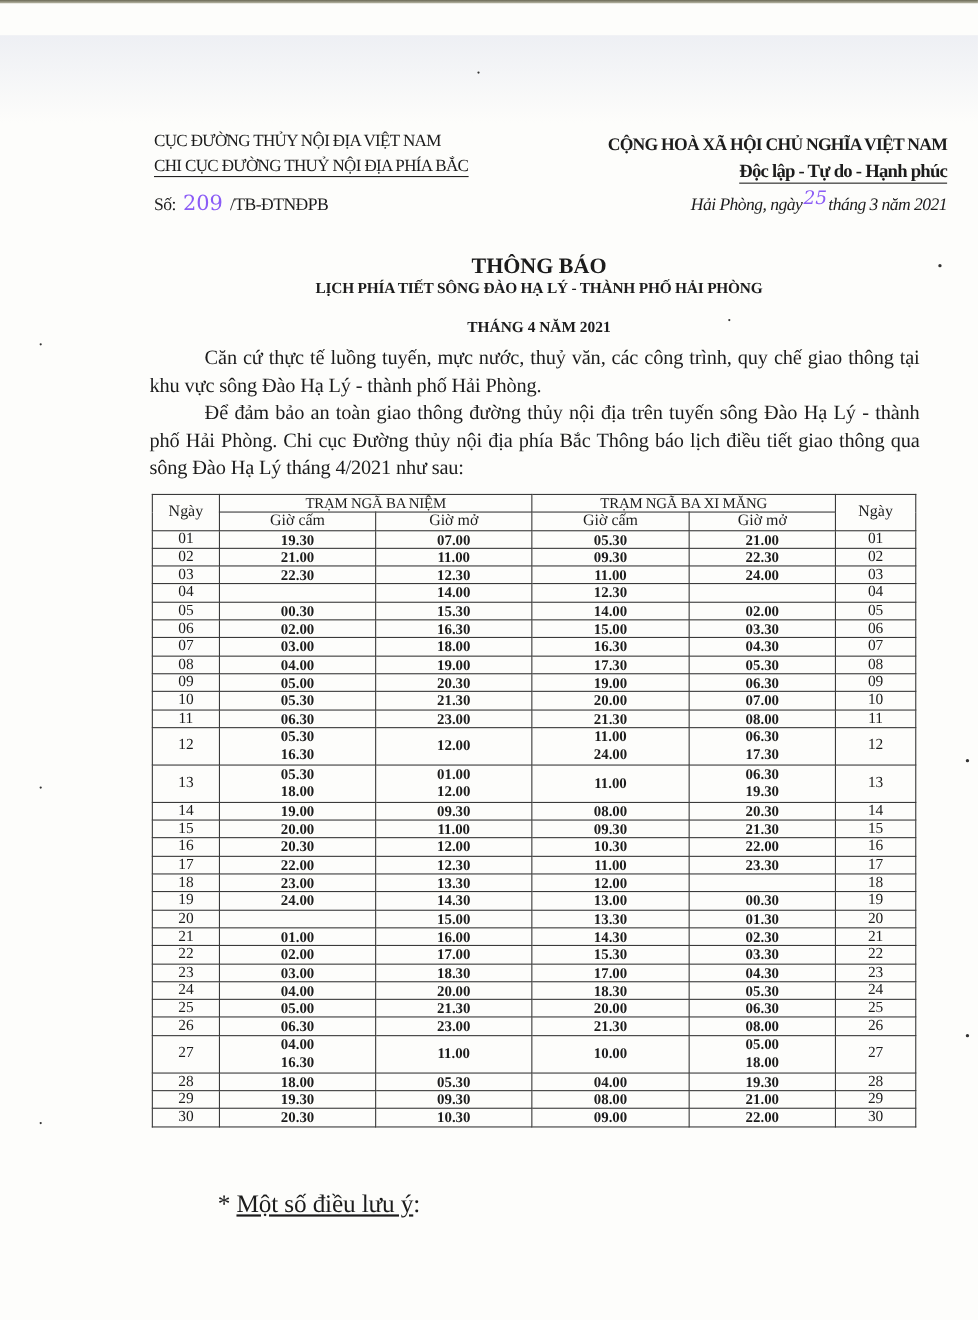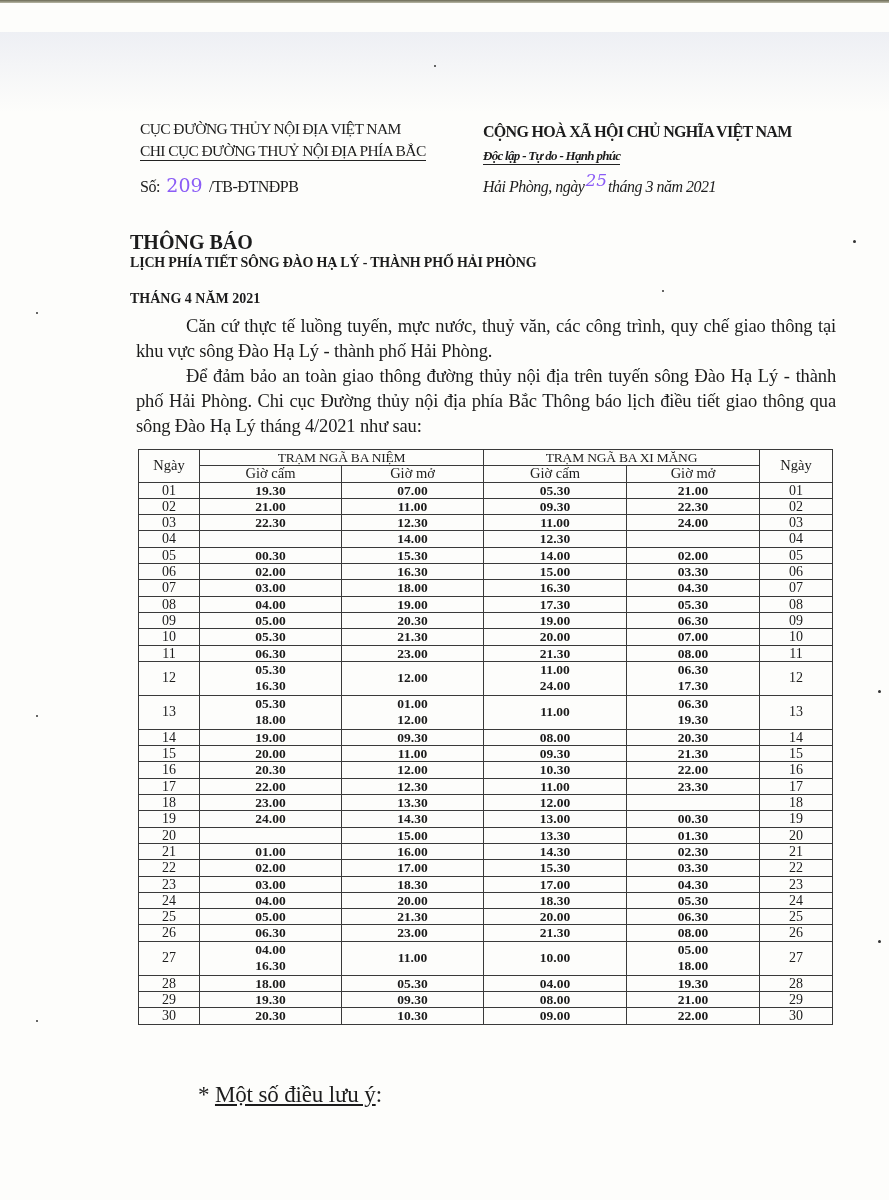--- a/index.html
+++ b/index.html
@@ -47,44 +47,44 @@
     .handwritten {
       font-family: "DejaVu Serif", serif;
       font-size: 19px;
       color: #8b5cf6;
       letter-spacing: 0;
       padding: 0 3px;
     }
 
     
     .hdr-right {
-      left: 483px; top: 120px; width: 355px;
-      text-align: left;
+      left: 506px; top: 120px; width: 355px;
+      text-align: right;
       font-size: 16px;
       line-height: 24px;
       letter-spacing: -0.7px;
     }
     .hdr-right .nation { font-weight: bold; }
     .hdr-right .motto {
       font-weight: bold;
-      font-size: 13px;
-      font-style: italic;
+      font-size: 17px;
     }
     .hdr-right .motto span { border-bottom: 1.3px solid #222; padding-bottom: 1px; }
     .hdr-right .dateline {
       margin-top: 6px;
       font-style: italic;
       font-size: 16px;
       letter-spacing: -0.5px;
     }
     .hdr-right .dateline .handwritten { font-size: 17px; padding: 0 1px; position: relative; top: -6px; }
 
     
     .title-block {
       left: 130px; top: 230px; width: 720px;
+      text-align: center;
       font-weight: bold;
     }
     .title-main { font-size: 20px; line-height: 24px; }
     .title-sub { font-size: 14px; line-height: 18px; letter-spacing: -0.2px; }
     .title-month { font-size: 14px; line-height: 18px; margin-top: 18px; }
 
     
     .body-text {
       left: 136px; top: 314px; width: 700px;
       font-size: 18.5px;

